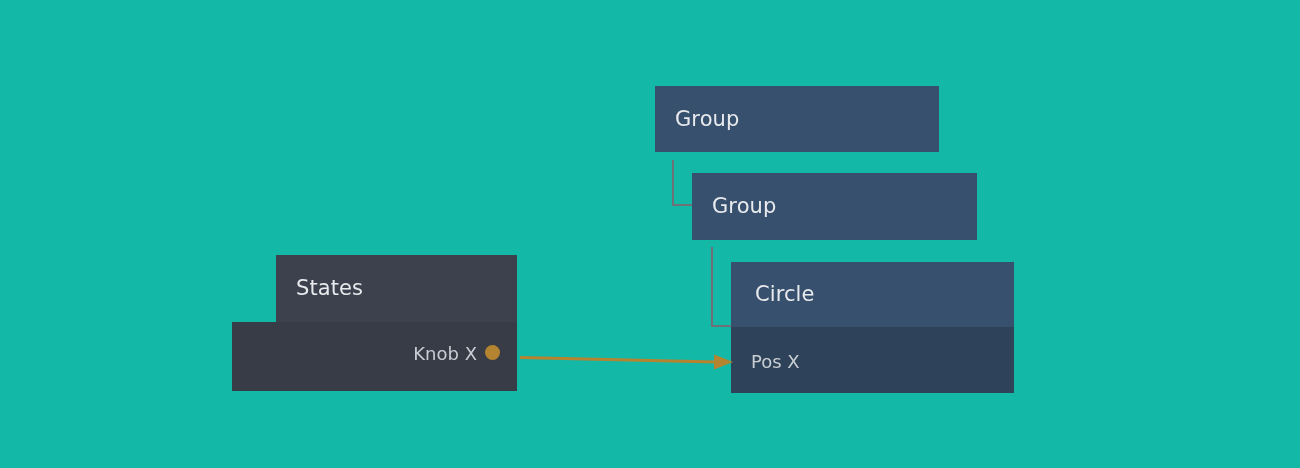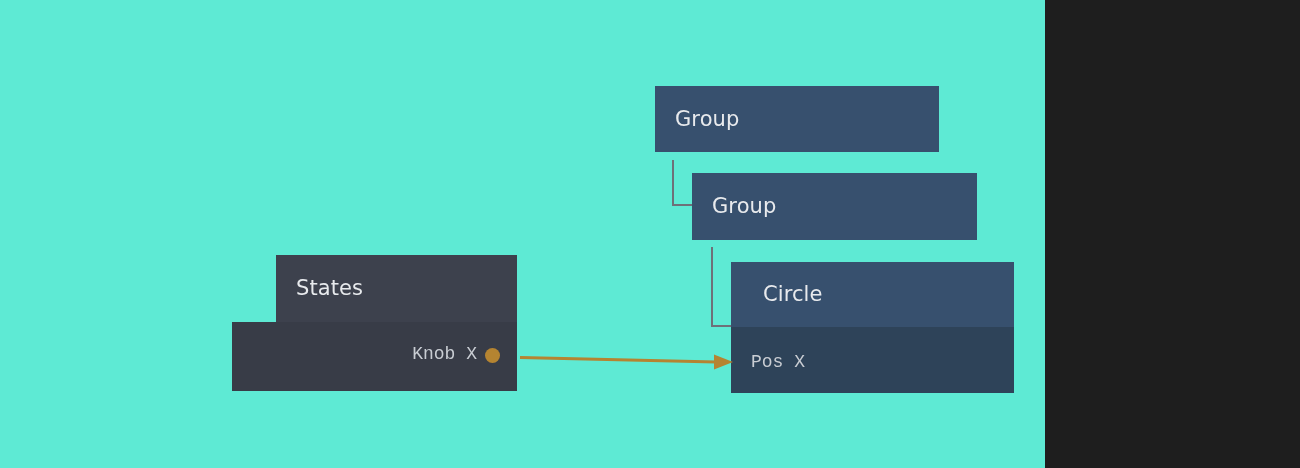--- a/index.html
+++ b/index.html
@@ -3,23 +3,23 @@
 <meta charset="utf-8">
 <title>Node Graph</title>
 <style>
   html, body {
     margin: 0;
     padding: 0;
     background: #1e1e1e;
   }
   #canvas {
     position: relative;
-    width: 1045px;
+    width: 1300px;
     height: 468px;
-    background: #5eead4;
+    background: #14b8a6;
     font-family: "DejaVu Sans", "Liberation Sans", sans-serif;
     overflow: hidden;
   }
   .node {
     position: absolute;
     box-sizing: border-box;
     display: flex;
     flex-direction: column;
   }
   .node-header {
@@ -35,23 +35,22 @@
     white-space: nowrap;
   }
   .node-body {
     flex: 1;
     position: relative;
     box-sizing: border-box;
   }
   .port-row {
     position: absolute;
     display: flex;
-    align-items: flex-end;
+    align-items: flex-start;
     white-space: nowrap;
-    font-family: Liberation Mono, monospace;
   }
   .port-label {
     color: #c9cdd3;
     font-size: 18px;
     line-height: 1;
   }
 
   
   .node-blue > .node-header { background: #37506e; }
   .node-blue > .node-body   { background: #2e4359; }
@@ -61,21 +60,21 @@
   .node-gray > .node-body   { background: #383c47; }
 
   
   #node-group-1 { left: 655px; top: 86px;  width: 284px; height: 66px; }
   #node-group-1 > .node-header { height: 66px; padding-left: 20px; }
 
   #node-group-2 { left: 692px; top: 173px; width: 285px; height: 67px; }
   #node-group-2 > .node-header { height: 67px; padding-left: 20px; }
 
   #node-circle  { left: 731px; top: 262px; width: 283px; height: 131px; }
-  #node-circle  > .node-header { height: 65px; padding-left: 32px; }
+  #node-circle  > .node-header { height: 65px; padding-left: 24px; }
   #node-circle  .port-row { left: 20px; top: 26px; }
 
   #node-states  { left: 232px; top: 255px; width: 285px; height: 136px; }
   #node-states  > .node-header { height: 67px; padding-left: 20px; margin-left: 44px; }
   #node-states  .port-row { right: 17px; top: 23px; }
 
   
   .elbow {
     position: absolute;
     border-left: 2px solid #6e7178;

